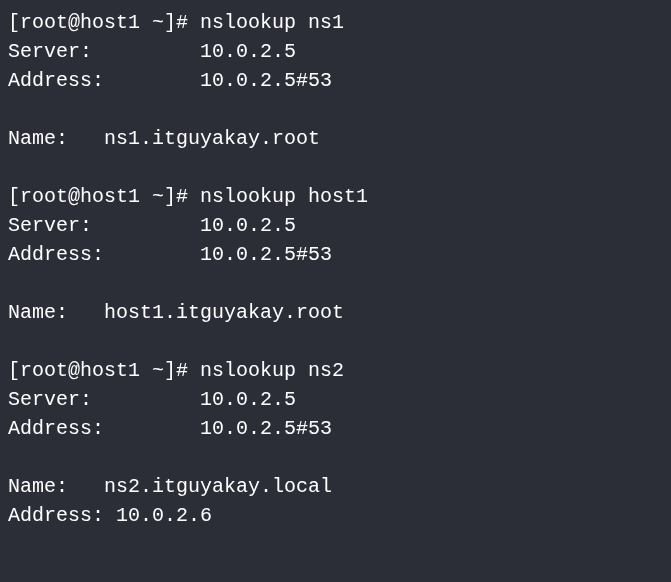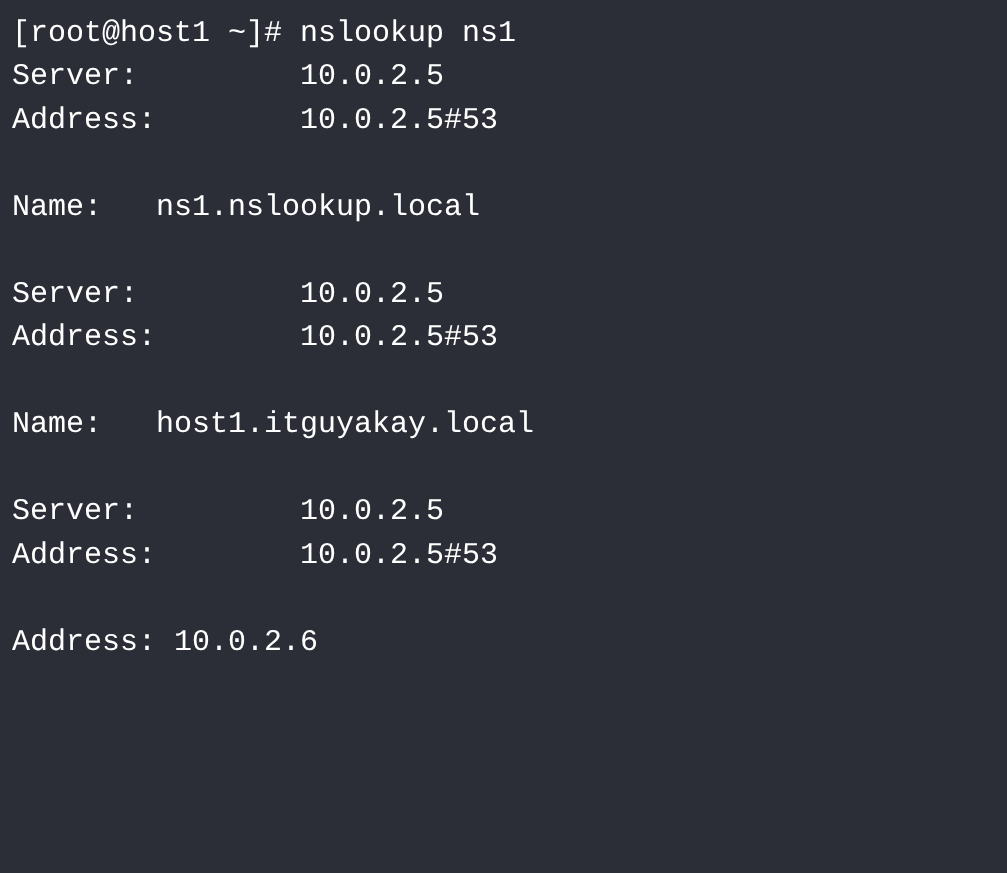--- a/index.html
+++ b/index.html
@@ -27,26 +27,29 @@
   </style>
 </head>
 <body>
 
 <div>
 
   <div class="line"><span>[root@host1 ~]# </span><span>nslookup ns1</span></div>
   <div class="line"><span>Server:</span>         <span>10.0.2.5</span></div>
   <div class="line"><span>Address:</span>        <span>10.0.2.5#53</span></div>
   <div class="blank"></div>
-  <div class="line"><span>Name:</span>   <span>ns1.nslookup.local</span></div>
+  <div class="line"><span>Name:</span>   <span>ns1.itguyakay.root</span></div>
   <div class="blank"></div>
 
+  <div class="line"><span>[root@host1 ~]# </span><span>nslookup host1</span></div>
   <div class="line"><span>Server:</span>         <span>10.0.2.5</span></div>
   <div class="line"><span>Address:</span>        <span>10.0.2.5#53</span></div>
   <div class="blank"></div>
-  <div class="line"><span>Name:</span>   <span>host1.itguyakay.local</span></div>
+  <div class="line"><span>Name:</span>   <span>host1.itguyakay.root</span></div>
   <div class="blank"></div>
 
+  <div class="line"><span>[root@host1 ~]# </span><span>nslookup ns2</span></div>
   <div class="line"><span>Server:</span>         <span>10.0.2.5</span></div>
   <div class="line"><span>Address:</span>        <span>10.0.2.5#53</span></div>
   <div class="blank"></div>
+  <div class="line"><span>Name:</span>   <span>ns2.itguyakay.local</span></div>
   <div class="line"><span>Address: </span><span>10.0.2.6</span></div>
 </div>
 
 </body></html>

